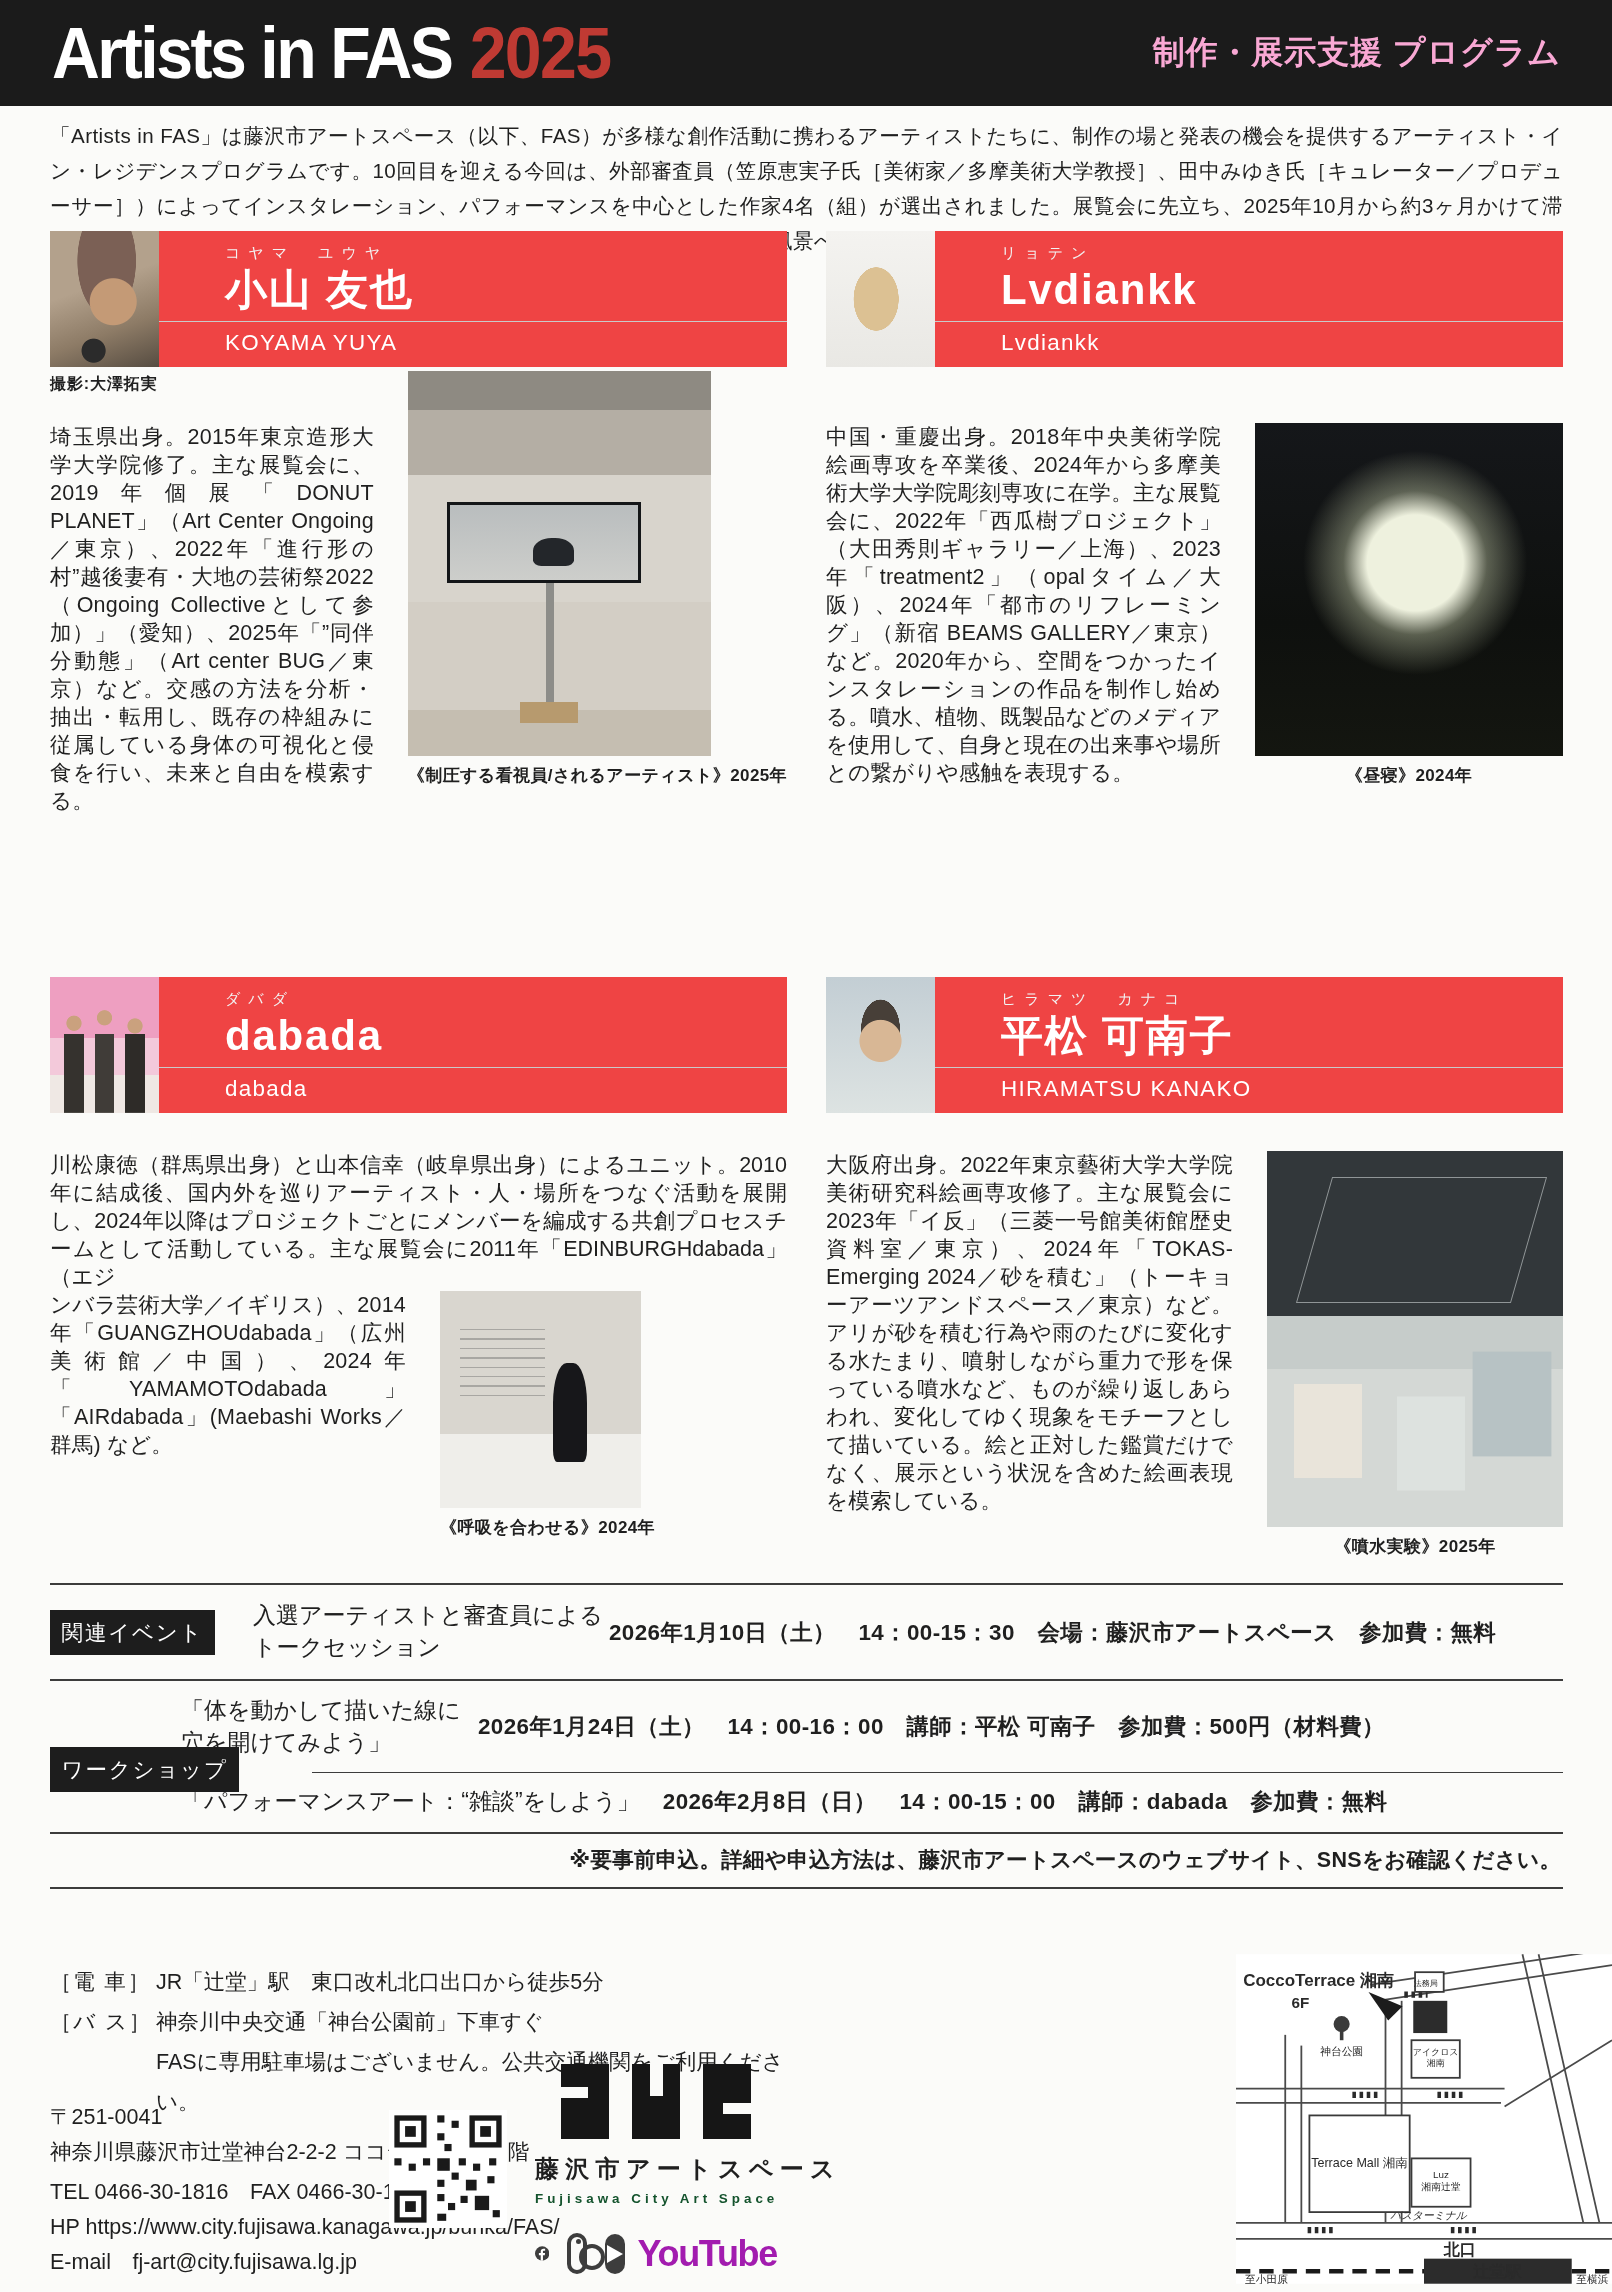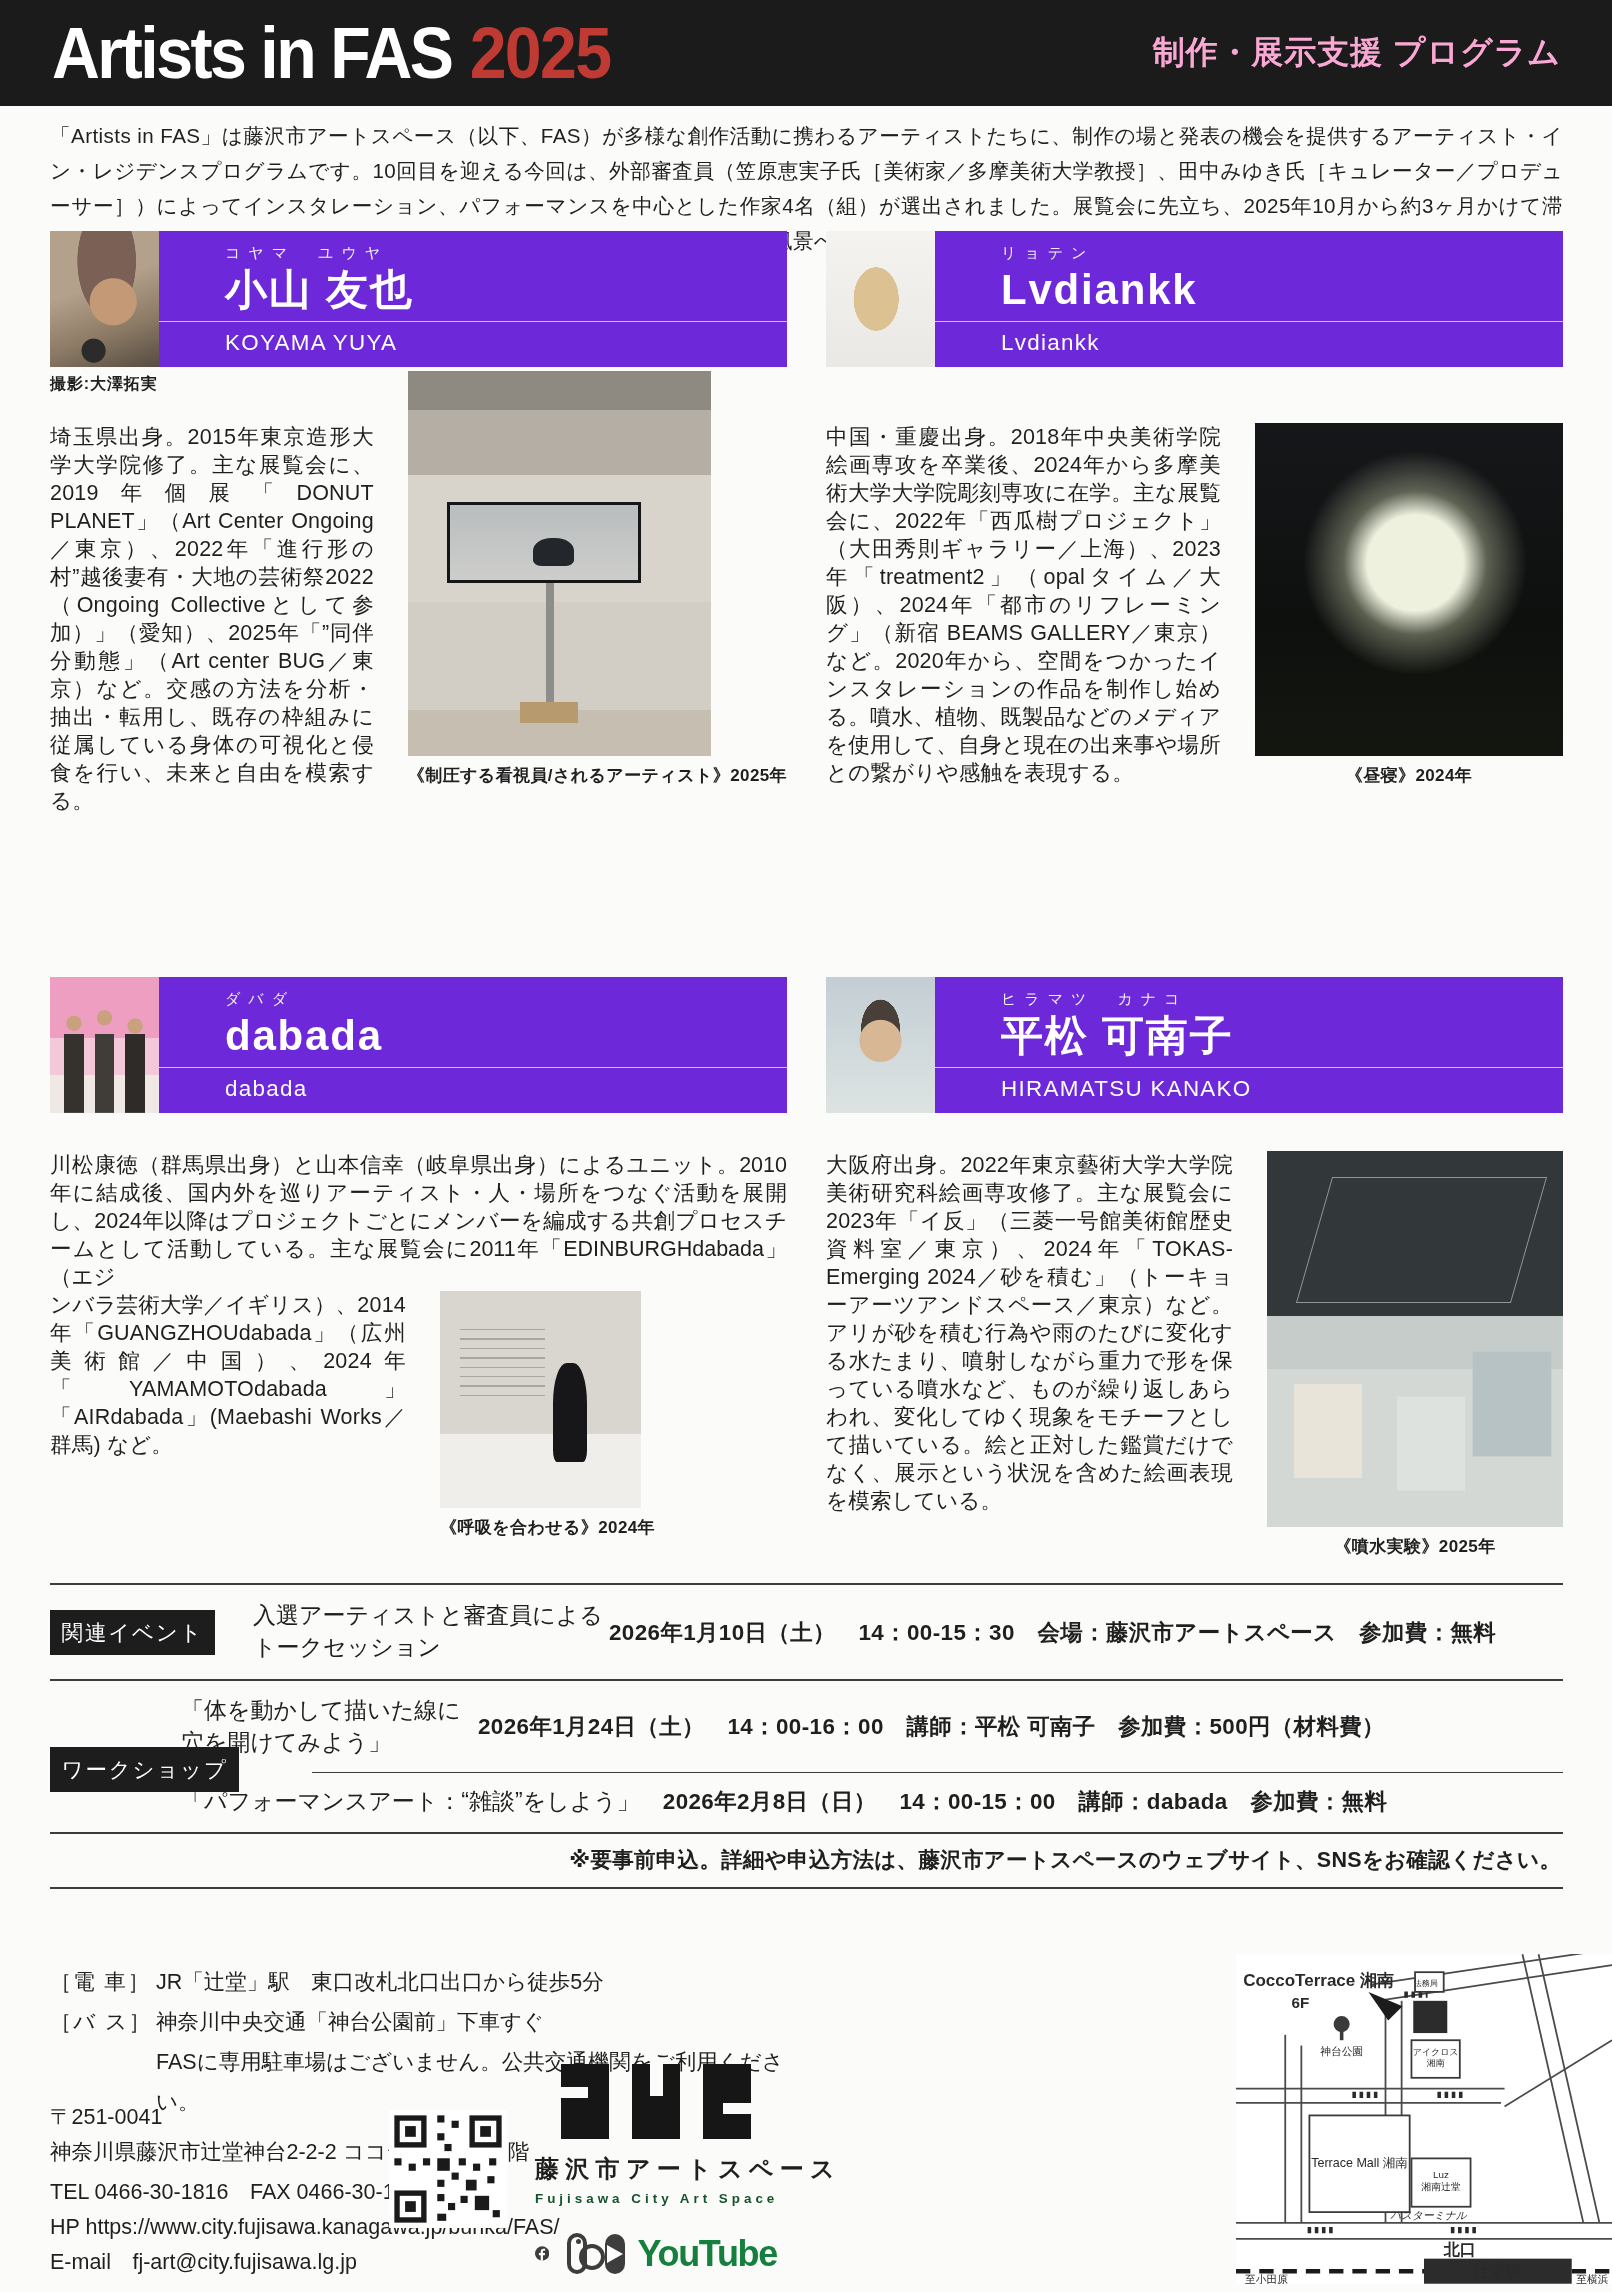--- a/index.html
+++ b/index.html
@@ -20,21 +20,21 @@
   
   .intro { position:absolute; top:118px; left:50px; right:50px;
     font-size:20.6px; line-height:35px; text-align:justify; letter-spacing:0.4px; }
   
   .grid { position:absolute; top:231px; left:50px; right:50px;
     display:grid; grid-template-columns:1fr 1fr; column-gap:39px; row-gap:25px; }
   .cell { position:relative; }
   .cell.row1 { min-height:721px; }
   .profile-row { display:flex; height:136px; }
   .photo { width:109px; height:136px; flex:none; }
-  .plate { flex:1; background:#6d28d9; color:#fff; display:flex; flex-direction:column; }
+  .plate { flex:1; background:#ef4444; color:#fff; display:flex; flex-direction:column; }
   .plate-top { flex:1; padding:13.4px 9px 3.6px 66px; }
   .furigana { font-size:15px; letter-spacing:8px; color:#f2f2f2; }
   .name-ja { font-size:42px; font-weight:700; letter-spacing:1.8px; line-height:1.15; margin-top:2.7px; }
   .plate-divider { height:1.8px; background:#c9c9c9; }
   .name-en { padding:8px 9px 10.7px 66px; font-size:22.4px; letter-spacing:1.3px; }
   .credit { height:56px; font-size:16px; font-weight:700; padding-top:7.2px; letter-spacing:0.9px; }
   .cell.row2 .credit { height:38px; }
   .bio-intro { font-size:21.5px; line-height:28px; text-align:justify; }
   .bio-row { display:flex; gap:34px; }
   .bio { flex:1; font-size:21.5px; line-height:28px; text-align:justify; letter-spacing:0.2px; }
@@ -120,21 +120,21 @@
   .glyph i { position:absolute; background:#fbfbf9; }
   .g1 i { left:0; top:23px; width:27px; height:10.7px; }
   .g2 i { left:18px; top:0; width:12.5px; height:32px; }
   .g3 i { left:19.7px; top:39px; width:29px; height:10.7px; }
   .brand-ja { margin-top:14.3px; font-size:24px; font-weight:700; letter-spacing:6.3px; white-space:nowrap; }
   .brand-en { margin-top:5.4px; font-size:13.4px; font-weight:600; letter-spacing:4px; color:#14532d; white-space:nowrap; }
   .social { display:flex; align-items:center; justify-content:center; gap:18px; margin-top:27px; }
   .yt-badge { width:57px; height:40px; background:#3d3d3d; border-radius:10.7px;
     display:flex; align-items:center; justify-content:center; }
   .yt-badge b { width:0; height:0; border-left:16px solid #fff; border-top:9.9px solid rgba(0,0,0,0); border-bottom:9.9px solid rgba(0,0,0,0); }
-  .yt-word { font-size:36px; font-weight:800; color:#15803d; letter-spacing:-1.3px; margin-left:-5.4px; }
+  .yt-word { font-size:36px; font-weight:800; color:#a21caf; letter-spacing:-1.3px; margin-left:-5.4px; }
   .ig { position:relative; width:41px; height:41px; border:4.5px solid #3d3d3d; border-radius:11.6px; }
   .ig::before { content:""; position:absolute; left:7.2px; top:7.2px; width:18px; height:18px;
     border:4.5px solid #3d3d3d; border-radius:50%; }
   .ig::after { content:""; position:absolute; right:1.8px; top:1.8px; width:5.4px; height:5.4px;
     background:#3d3d3d; border-radius:50%; }
   .map { position:absolute; left:1186px; top:-3.6px; }
   .map text { font-family:"Liberation Sans","DejaVu Sans",sans-serif; fill:#2a2a2a; }
 </style>
 </head>
 <body>

